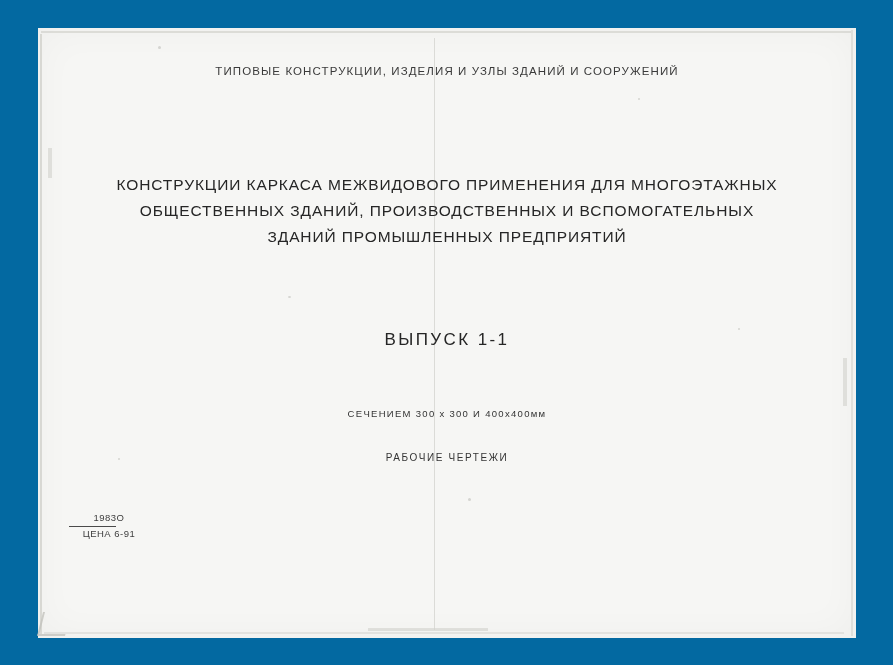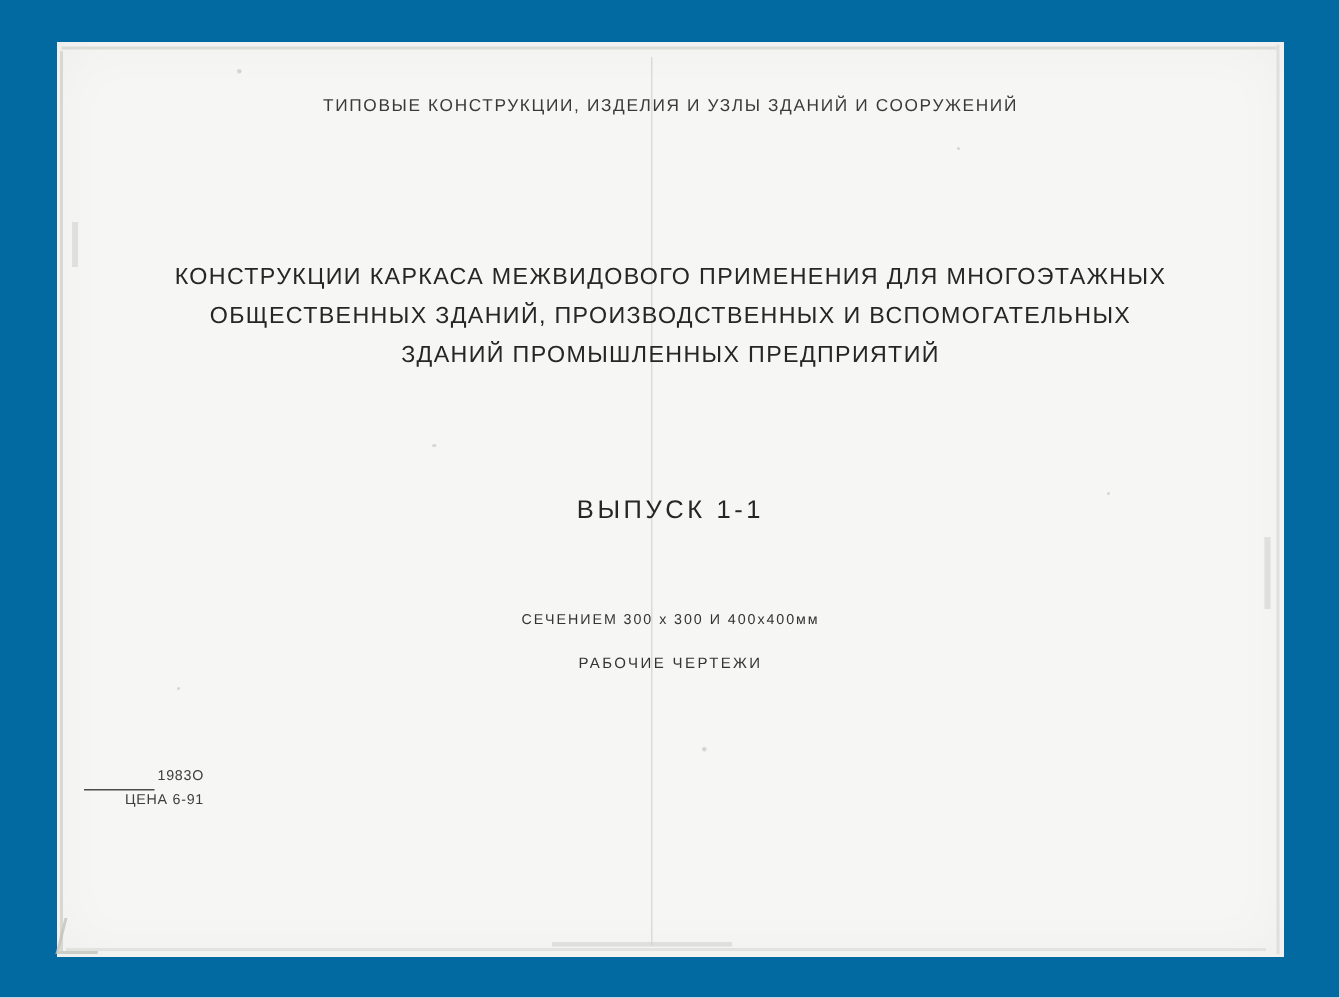--- a/index.html
+++ b/index.html
@@ -104,35 +104,35 @@
     color: #343434;
   }
   #desc2 {
     top: 362px;
     font-size: 9.5px;
     letter-spacing: 1.3px;
     color: #343434;
     margin-top: 17px;
   }
   #working {
-    top: 408px;
+    top: 423px;
     font-size: 10px;
     letter-spacing: 1.6px;
     color: #343434;
   }
   
   #stamp {
     position: absolute;
-    left: 18px;
+    left: 31px;
     top: 484px;
     width: 80px;
     font-size: 9.5px;
     letter-spacing: 0.5px;
     color: #3d3d3d;
-    text-align: right;
+    text-align: center;
     line-height: 1.35;
   }
   #stamp .rule {
     width: 47px;
     height: 1px;
     background: #4a4a4a;
     margin: 1px 0 1px 0;
   }
   
   .tear {

